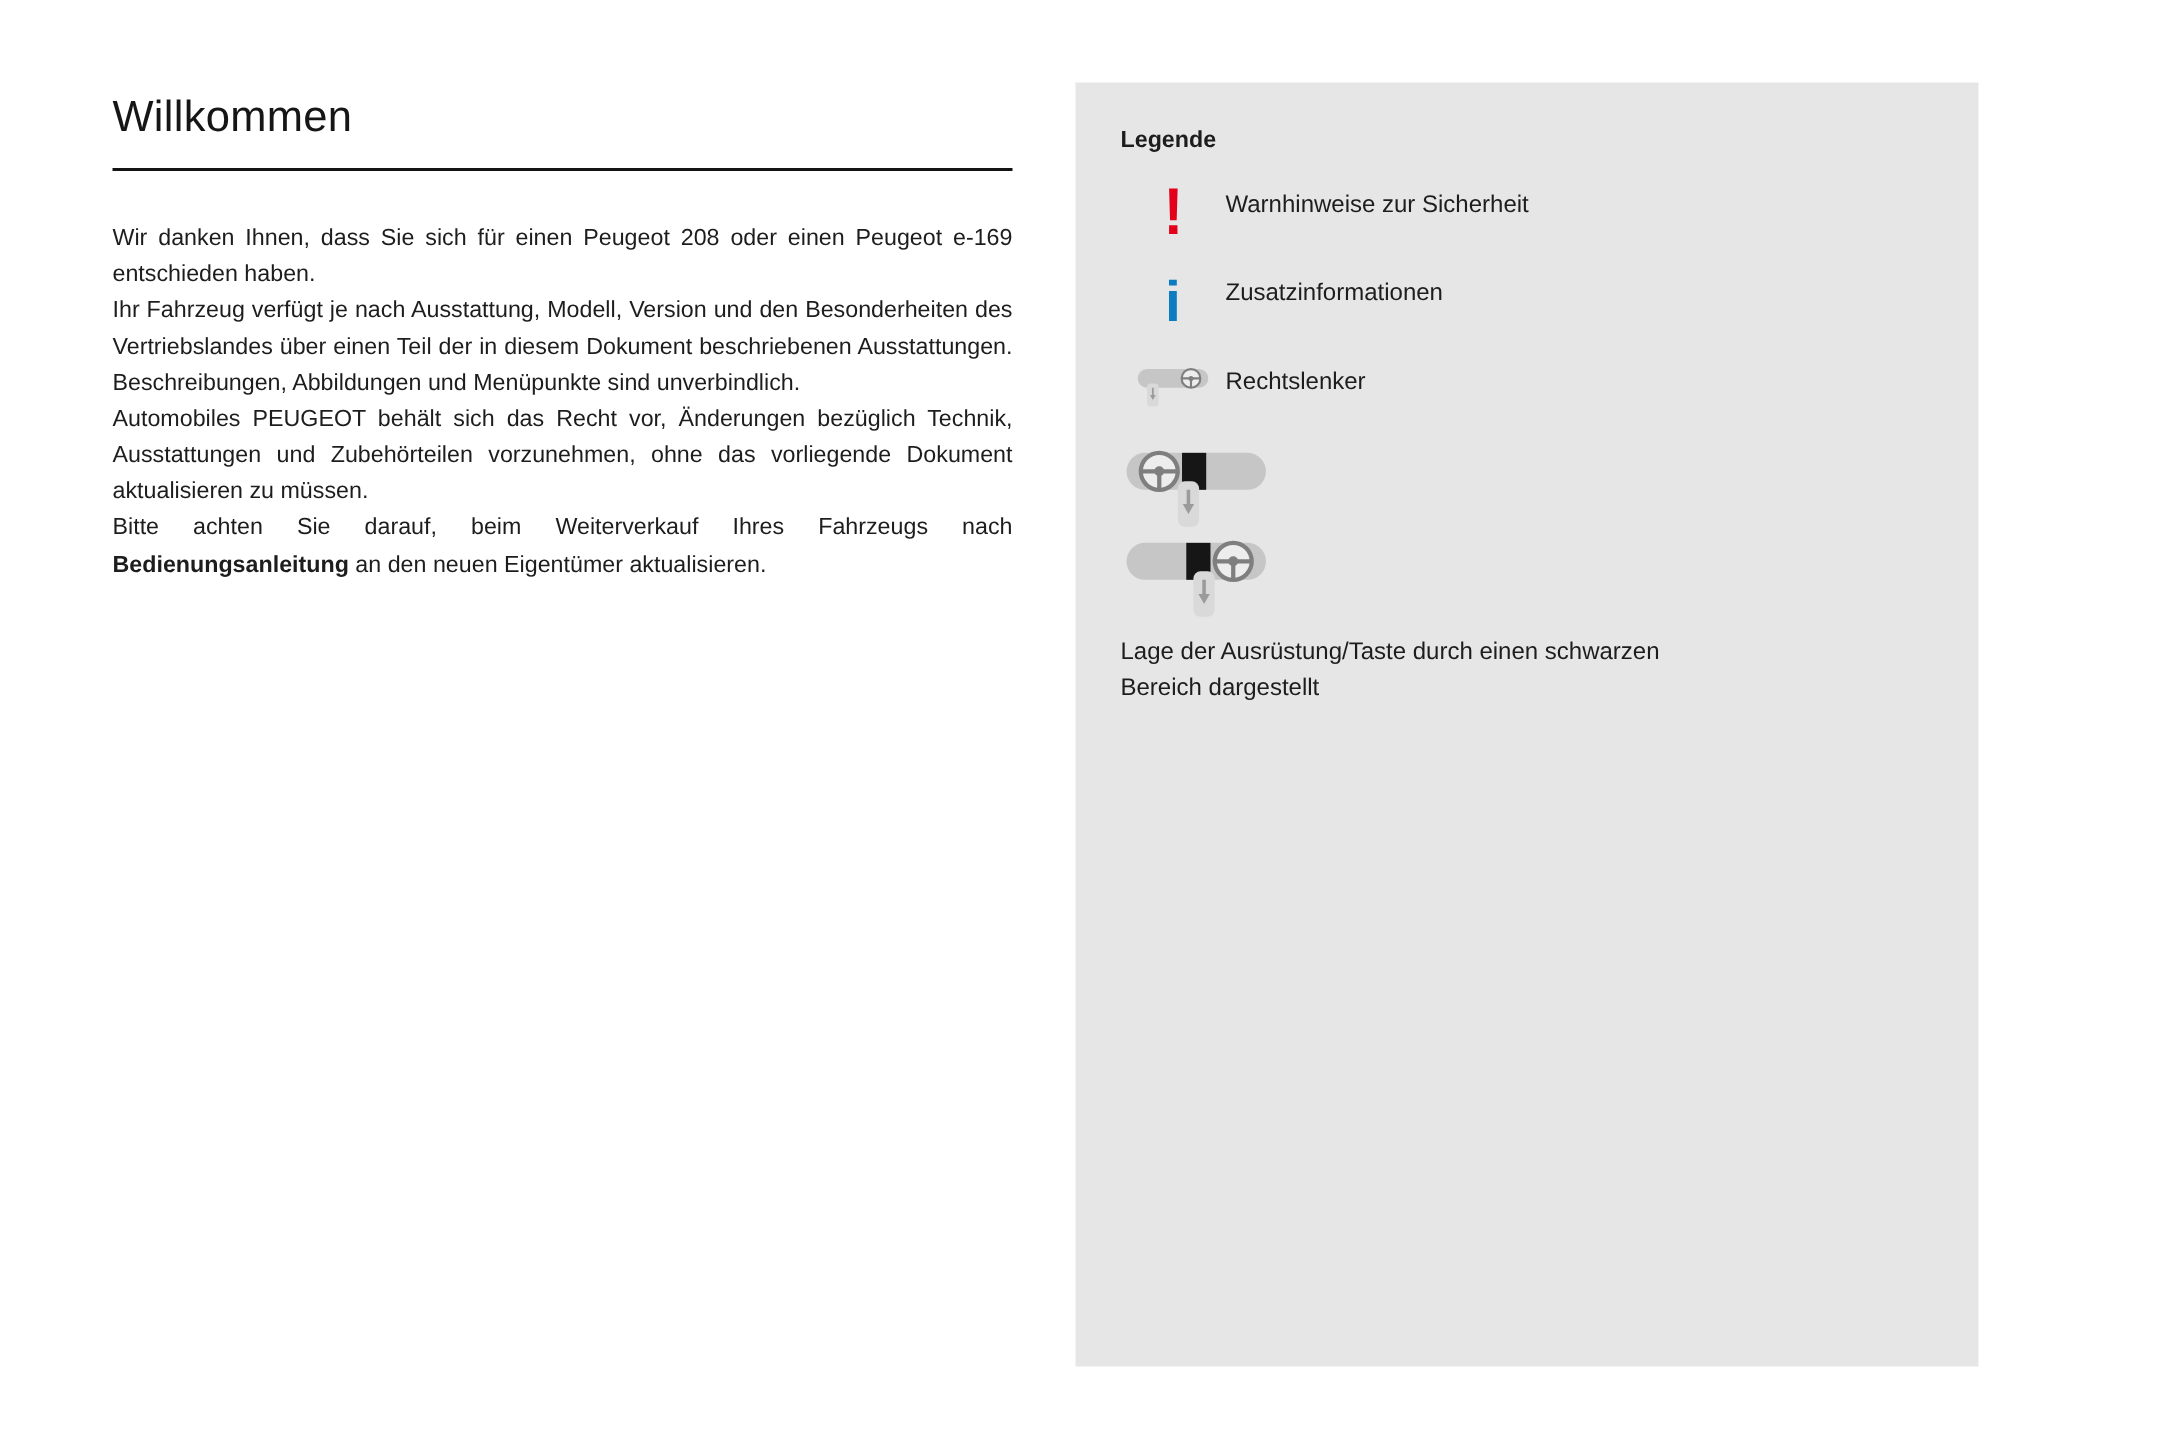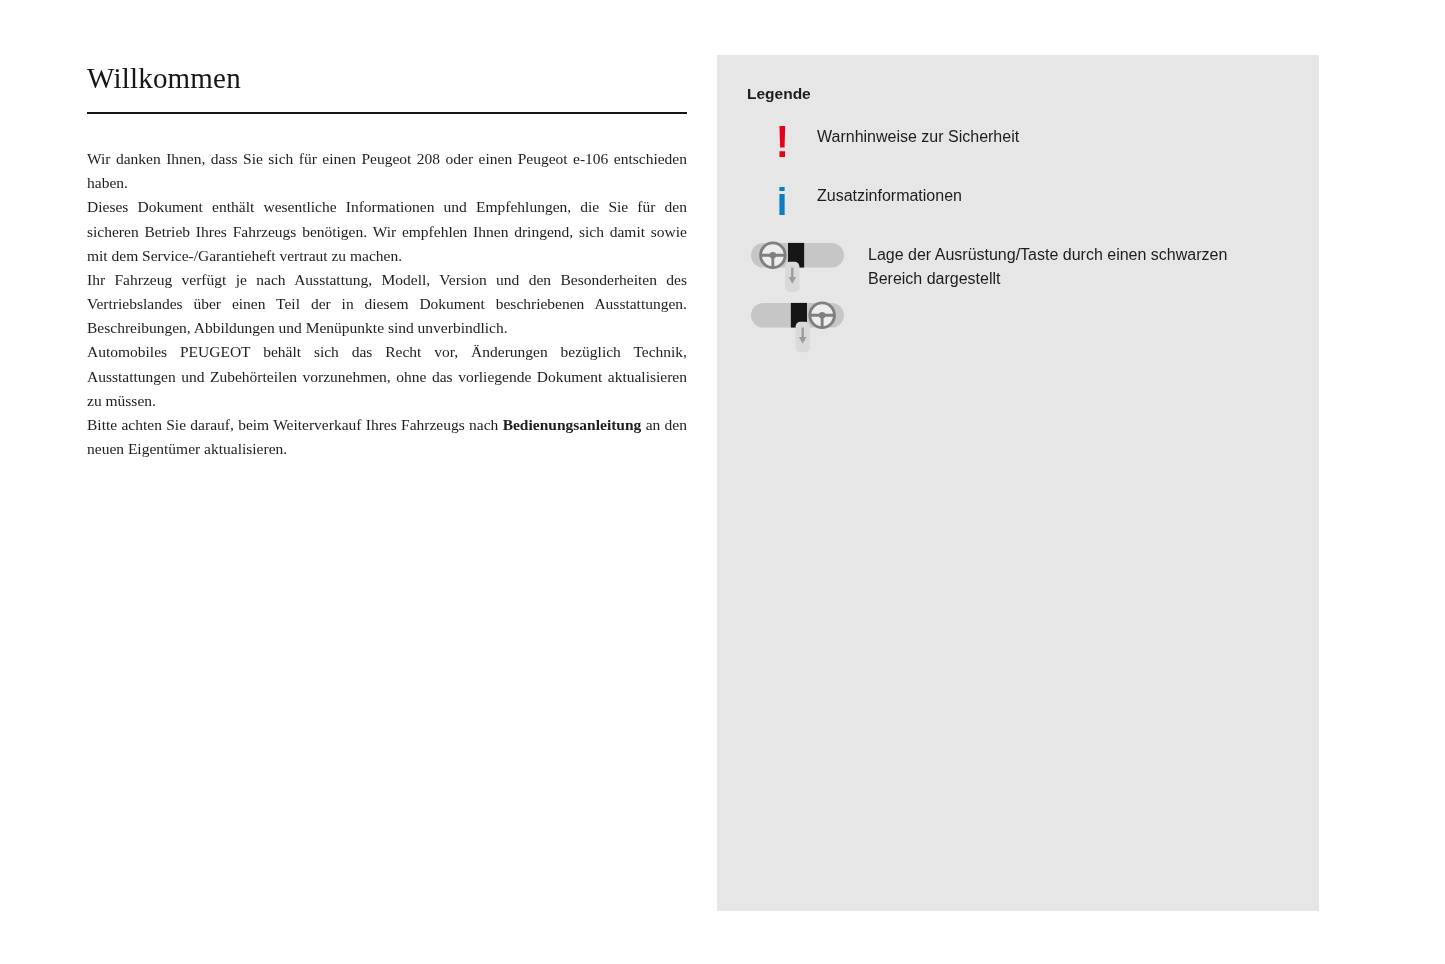--- a/index.html
+++ b/index.html
@@ -5,37 +5,37 @@
   * { margin: 0; padding: 0; box-sizing: border-box; }
   html, body {
     width: 1445px; height: 964px;
     background: #ffffff;
     font-family: "Liberation Sans", sans-serif;
     color: #1a1a1a;
   }
   .page { position: relative; width: 1445px; height: 964px; overflow: hidden; background: #fff; }
 
   
-  .left-col { position: absolute; left: 87px; top: 62px; width: 600px; font-family: Liberation Serif, serif; }
+  .left-col { position: absolute; left: 75px; top: 62px; width: 600px; }
   .page-title { font-size: 29px; font-weight: 400; letter-spacing: 0.2px; color: #161616; }
   .title-rule { border: none; border-top: 2px solid #141414; margin-top: 17px; width: 100%; }
   .intro { margin-top: 33px; font-size: 15.5px; line-height: 1.56; text-align: justify; color: #1d1d1d; }
   .intro p { margin: 0; }
   .intro strong { font-weight: 700; }
 
   
   .legend-panel {
     position: absolute; left: 717px; top: 55px;
     width: 602px; height: 856px;
     background: #e6e6e6;
     padding: 30px 30px;
   }
   .legend-title { font-size: 15.5px; font-weight: 700; margin-bottom: 20px; color: #1d1d1d; }
   .legend-item { display: flex; align-items: flex-start; min-height: 59px; }
-  .legend-item.tall { min-height: 120px; }
+  .legend-item.tall { min-height: 120px; flex-direction: column; }
   .icon-cell { flex: 0 0 70px; width: 70px; display: flex; justify-content: center; align-items: flex-start; }
   .icon-cell.wide { flex: 0 0 121px; width: 121px; flex-direction: column; justify-content: flex-start; align-items: flex-start; gap: 5px; padding-left: 3px; }
   .item-label { font-size: 16px; line-height: 1.5; padding-top: 2px; color: #1d1d1d; max-width: 380px; }
 
   .glyph { display: inline-block; font-weight: 700; }
   .glyph.warn { font-size: 44px; line-height: 38px; color: #e2001a; transform: scaleX(0.9); }
   .glyph.info { font-size: 38px; line-height: 36px; color: #0e7cc0; margin-top: 2px; }
 
   .tree-svg { margin-top: -2px; }
   .steer-svg { margin-top: 4px; }
@@ -43,22 +43,21 @@
 </style>
 </head>
 <body>
 
 <div class="page">
 
   <div class="left-col">
     <h1 class="page-title">Willkommen</h1>
     <hr class="title-rule">
     <div class="intro">
-      <p>Wir danken Ihnen, dass Sie sich für einen Peugeot 208 oder einen Peugeot e-106 entschieden haben.</p>
-      <p>Dieses Dokument enthält wesentliche Informationen und Empfehlungen, die Sie für den sicheren Betrieb Ihres Fahrzeugs benötigen. Wir empfehlen Ihnen dringend, sich damit sowie mit dem Service-/Garantieheft vertraut zu machen.</p>
+      <p>Wir danken Ihnen, dass Sie sich für einen Peugeot 208 oder einen Peugeot e-169 entschieden haben.</p>
       <p>Ihr Fahrzeug verfügt je nach Ausstattung, Modell, Version und den Besonderheiten des Vertriebslandes über einen Teil der in diesem Dokument beschriebenen Ausstattungen. Beschreibungen, Abbildungen und Menüpunkte sind unverbindlich.</p>
       <p>Automobiles PEUGEOT behält sich das Recht vor, Änderungen bezüglich Technik, Ausstattungen und Zubehörteilen vorzunehmen, ohne das vorliegende Dokument aktualisieren zu müssen.</p>
       <p><span>Bitte achten Sie darauf, beim Weiterverkauf Ihres Fahrzeugs nach </span><strong>Bedienungsanleitung</strong><span> an den neuen Eigentümer aktualisieren.</span></p>
     </div>
   </div>
 
   <aside class="legend-panel">
     <h2 class="legend-title">Legende</h2>
 
     <div class="legend-item">
@@ -70,20 +69,34 @@
 
     <div class="legend-item">
       <div class="icon-cell">
         <span class="glyph info">i</span>
       </div>
       <div class="item-label">Zusatzinformationen</div>
     </div>
 
 
 
+    <div class="legend-item">
+      <div class="icon-cell">
+        <svg class="steer-svg mirror" width="48" height="28" viewBox="0 0 100 58">
+          <rect x="1" y="2" width="98" height="26" rx="13" fill="#c6c6c6"></rect>
+          <rect x="70" y="22" width="16" height="32" rx="5" fill="#d9d9d9"></rect>
+          <path d="M78 28 v12" stroke="#9b9b9b" stroke-width="2.5" fill="none"></path>
+          <path d="M74 38 l4 7 4 -7 z" fill="#9b9b9b"></path>
+          <circle cx="25" cy="15" r="13" fill="#ededed" stroke="#7f7f7f" stroke-width="3"></circle>
+          <path d="M12 15 h26 M25 15 v13" stroke="#7f7f7f" stroke-width="3"></path>
+          <circle cx="25" cy="15" r="3.5" fill="#7f7f7f"></circle>
+        </svg>
+      </div>
+      <div class="item-label">Rechtslenker</div>
+    </div>
 
     <div class="legend-item tall">
       <div class="icon-cell wide">
         <svg width="95" height="55" viewBox="0 0 100 58">
           <rect x="1" y="2" width="98" height="26" rx="13" fill="#c6c6c6"></rect>
           <rect x="40" y="2" width="17" height="26" fill="#161616"></rect>
           <rect x="37" y="22" width="15" height="32" rx="5" fill="#d9d9d9"></rect>
           <path d="M44.5 28 v12" stroke="#9b9b9b" stroke-width="2.5" fill="none"></path>
           <path d="M40.5 38 l4 7 4 -7 z" fill="#9b9b9b"></path>
           <circle cx="24" cy="15" r="13" fill="#ededed" stroke="#7f7f7f" stroke-width="3"></circle>

